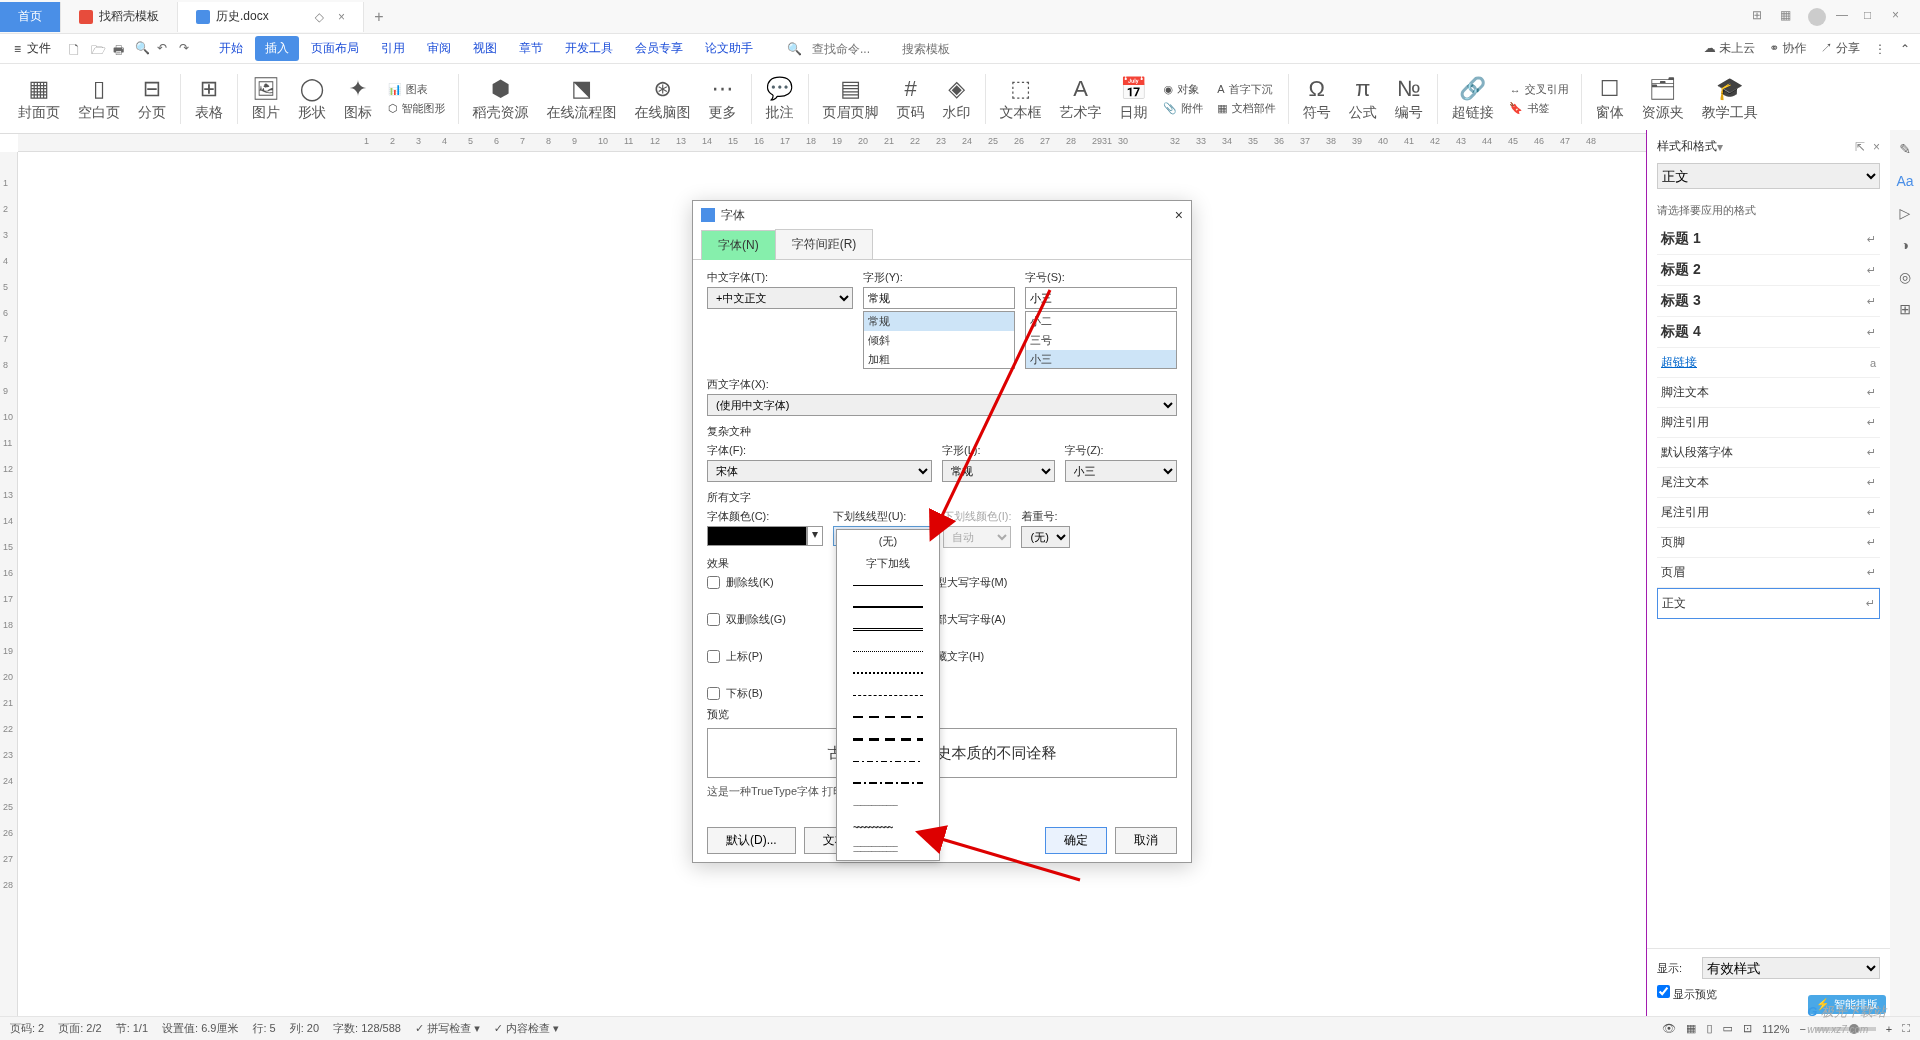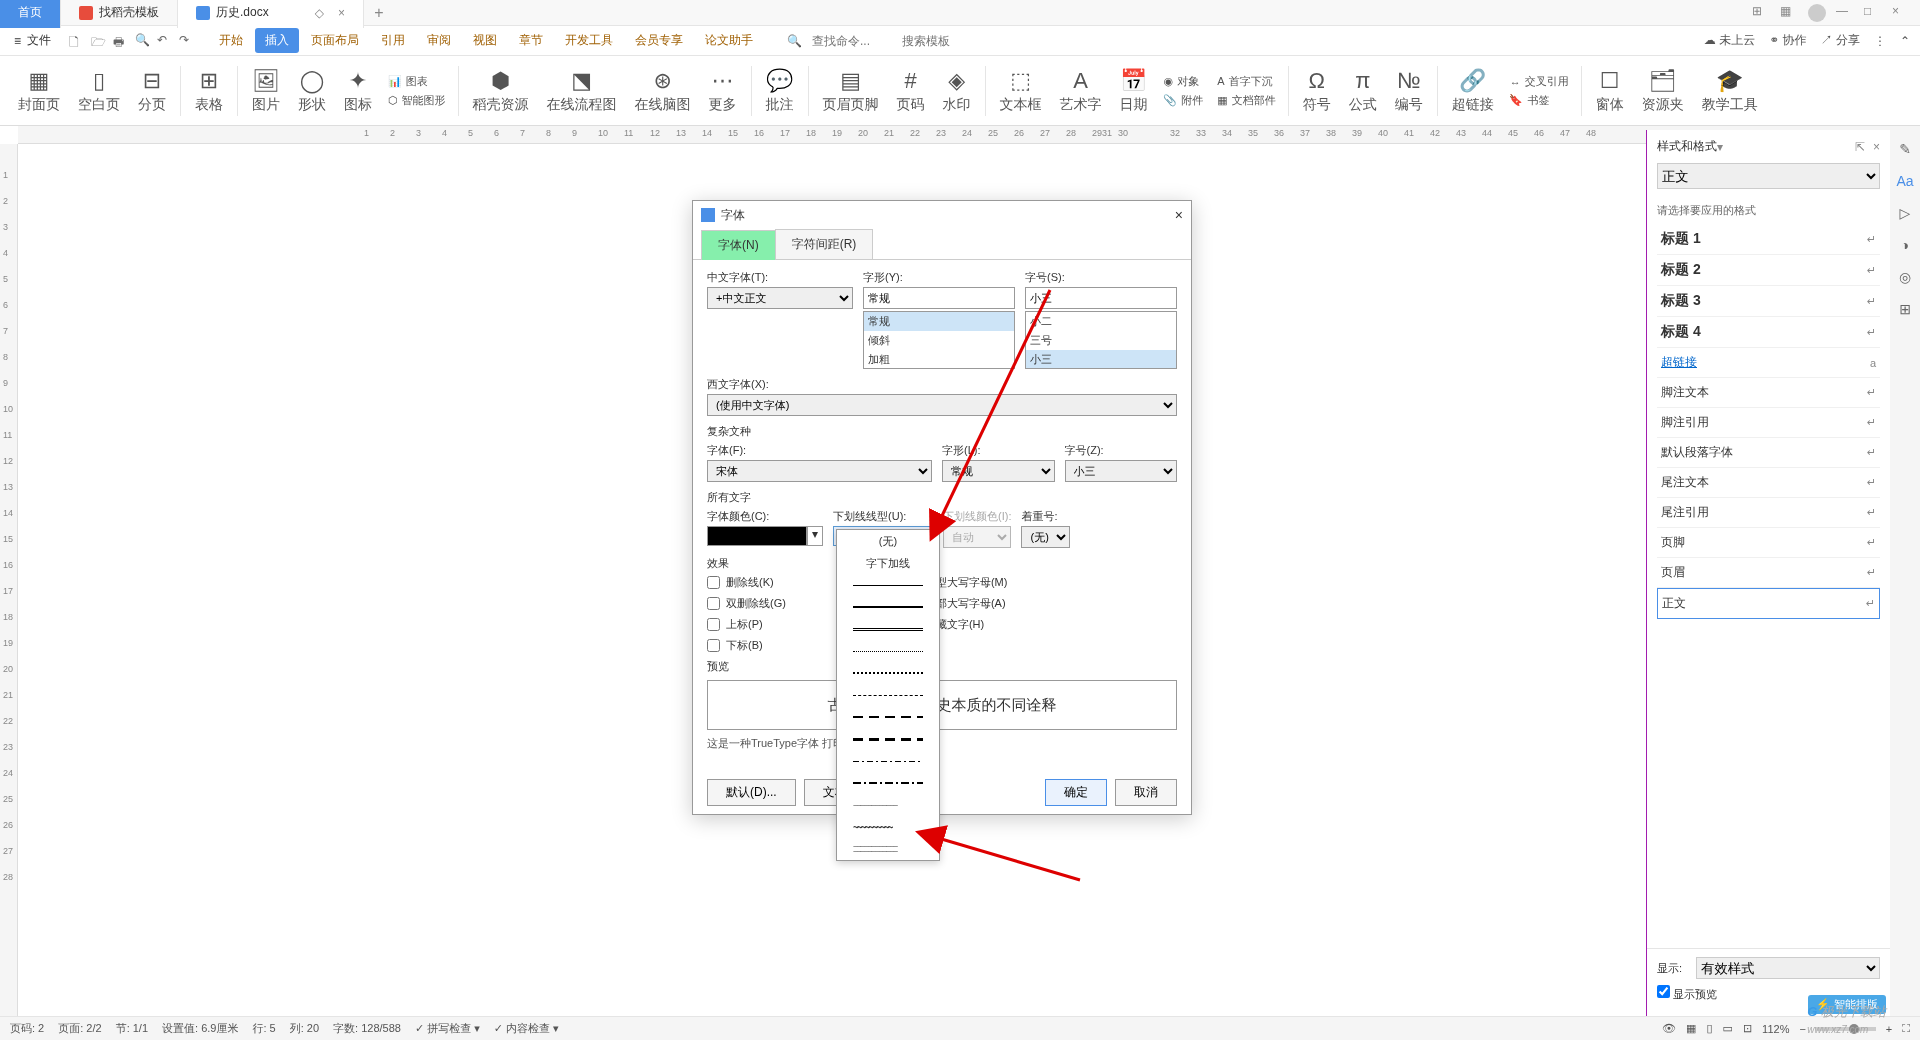--- a/index.html
+++ b/index.html
@@ -1,34 +1,34 @@
 <!DOCTYPE html>
 <html><head>
 <meta charset="utf-8">
 <style>
 * { margin: 0; padding: 0; box-sizing: border-box; font-family: "Microsoft YaHei", sans-serif; }
 body { background: #fff; font-size: 12px; color: #333; overflow: hidden; width: 1920px; height: 1040px; position: relative; }
 
 
-.top-tabs { height: 26px; background: #f8f8f8; display: flex; align-items: center; border-bottom: 1px solid #e5e5e5; }
+.top-tabs { height: 34px; background: #f8f8f8; display: flex; align-items: center; border-bottom: 1px solid #e5e5e5; }
 .top-tab { padding: 0 18px; height: 30px; display: flex; align-items: center; gap: 6px; border-right: 1px solid #e5e5e5; cursor: pointer; }
 .top-tab.home { background: #4a8fe7; color: #fff; }
 .top-tab.active { background: #fff; }
 .top-tab .ico { width: 14px; height: 14px; display: inline-block; }
 .tab-add { width: 30px; text-align: center; font-size: 16px; color: #888; cursor: pointer; }
 .top-right { margin-left: auto; display: flex; gap: 10px; padding-right: 10px; align-items: center; }
 .top-right span { width: 18px; height: 18px; display: inline-block; color: #888; cursor: pointer; }
 
 
 .menu-bar { height: 30px; display: flex; align-items: center; padding: 0 10px; gap: 4px; border-bottom: 1px solid #e5e5e5; }
 .menu-bar .file-btn { display: flex; gap: 6px; align-items: center; padding: 0 4px; }
 .menu-bar .qa-icons { display: flex; gap: 6px; padding: 0 10px; }
 .menu-bar .qa-icons span { width: 16px; height: 16px; color: #666; }
 .menu-bar .tabs { display: flex; gap: 2px; }
-.menu-bar .tab { padding: 4px 10px; cursor: pointer; color: #a16207; border-radius: 3px; }
+.menu-bar .tab { padding: 4px 10px; cursor: pointer; color: #1d4ed8; border-radius: 3px; }
 .menu-bar .tab.active { background: #4a8fe7; color: #fff; }
 .menu-bar .search { margin-left: 20px; display: flex; gap: 10px; color: #888; }
 .menu-bar .search input { border: none; outline: none; font-size: 12px; width: 80px; }
 .menu-bar .right { margin-left: auto; display: flex; gap: 14px; align-items: center; color: #555; }
 .menu-bar .right span { cursor: pointer; }
 
 
 .ribbon { height: 70px; display: flex; align-items: center; padding: 0 10px; gap: 2px; border-bottom: 1px solid #ddd; }
 .rgroup { display: flex; flex-direction: column; align-items: center; padding: 0 8px; gap: 2px; cursor: pointer; }
 .rgroup .ico { font-size: 22px; color: #555; }
@@ -68,21 +68,21 @@
 .fcol label { font-size: 11px; }
 .fcol select, .fcol input[type=text] { border: 1px solid #999; height: 22px; padding: 0 4px; font-size: 11px; }
 .fcol .listbox { border: 1px solid #999; height: 58px; overflow: auto; font-size: 11px; }
 .fcol .listbox div { padding: 2px 4px; }
 .fcol .listbox div.sel { background: #cde4f7; }
 .section-lbl { margin: 6px 0 4px; font-size: 11px; }
 .colorbox { width: 100px; height: 20px; background: #000; border: 1px solid #999; display: inline-block; }
 .dropdown { border: 1px solid #5b9bd5; height: 20px; display: flex; align-items: center; justify-content: center; width: 100px; position: relative; background: #e8f0fb; }
 .dropdown .arr { position: absolute; right: 4px; font-size: 10px; }
 .effects { display: flex; gap: 40px; }
-.effects .col { display: flex; flex-direction: column; gap: 6px; }
+.effects .col { display: flex; flex-direction: column; gap: 22px; }
 .effects label { display: flex; align-items: center; gap: 6px; font-size: 11px; }
 .preview-box { border: 1px solid #999; height: 50px; display: flex; align-items: center; justify-content: center; font-size: 15px; margin: 6px 0; }
 .hint { font-size: 11px; color: #555; margin-bottom: 10px; }
 .dialog .buttons { display: flex; gap: 8px; padding: 8px 14px; justify-content: flex-start; }
 .dialog .buttons button { padding: 4px 18px; border: 1px solid #999; background: #f5f5f5; cursor: pointer; font-size: 12px; }
 .dialog .buttons .spacer { flex: 1; }
 .dialog .buttons button.primary { border: 1px solid #4a8fe7; background: #eaf2fd; }
 
 
 .underline-popup { position: absolute; left: 836px; top: 529px; width: 104px; background: #fff; border: 1px solid #999; box-shadow: 0 2px 8px rgba(0,0,0,0.2); z-index: 200; }
@@ -102,21 +102,21 @@
 .right-panel .btns button { flex: 1; height: 24px; border: 1px solid #ccc; background: #fff; font-size: 11px; cursor: pointer; }
 .right-panel .subhdr { padding: 6px 10px; font-size: 11px; color: #666; }
 .right-panel .style-list { padding: 0 10px; }
 .right-panel .style-item { display: flex; align-items: center; padding: 6px 4px; border-bottom: 1px solid #f0f0f0; cursor: pointer; }
 .right-panel .style-item .nm { font-size: 14px; font-weight: bold; }
 .right-panel .style-item .nm.link { color: #0066cc; text-decoration: underline; font-weight: normal; font-size: 12px; }
 .right-panel .style-item .nm.normal { font-weight: normal; font-size: 12px; }
 .right-panel .style-item .mark { margin-left: auto; font-size: 11px; color: #888; }
 .right-panel .style-item.sel { border: 1px solid #4a8fe7; }
 .right-panel .footer { position: absolute; bottom: 0; left: 0; right: 0; border-top: 1px solid #e5e5e5; padding: 8px 10px; font-size: 11px; }
-.right-panel .footer .row { display: flex; align-items: center; gap: 14px; margin-bottom: 6px; }
+.right-panel .footer .row { display: flex; align-items: center; gap: 20px; margin-bottom: 6px; }
 .right-panel .footer select { flex: 1; height: 22px; border: 1px solid #ccc; }
 
 
 .sidebar-icons { position: absolute; right: 0; top: 130px; width: 30px; bottom: 24px; background: #f5f5f5; display: flex; flex-direction: column; align-items: center; gap: 14px; padding-top: 10px; }
 .sidebar-icons span { width: 18px; height: 18px; color: #666; cursor: pointer; font-size: 14px; display: flex; align-items: center; justify-content: center; }
 .sidebar-icons span.active { color: #4a8fe7; }
 
 
 .status-bar { position: absolute; bottom: 0; left: 0; right: 0; height: 24px; background: #f5f5f5; display: flex; align-items: center; padding: 0 10px; font-size: 11px; color: #555; border-top: 1px solid #e5e5e5; }
 .status-bar .item { margin-right: 14px; }

